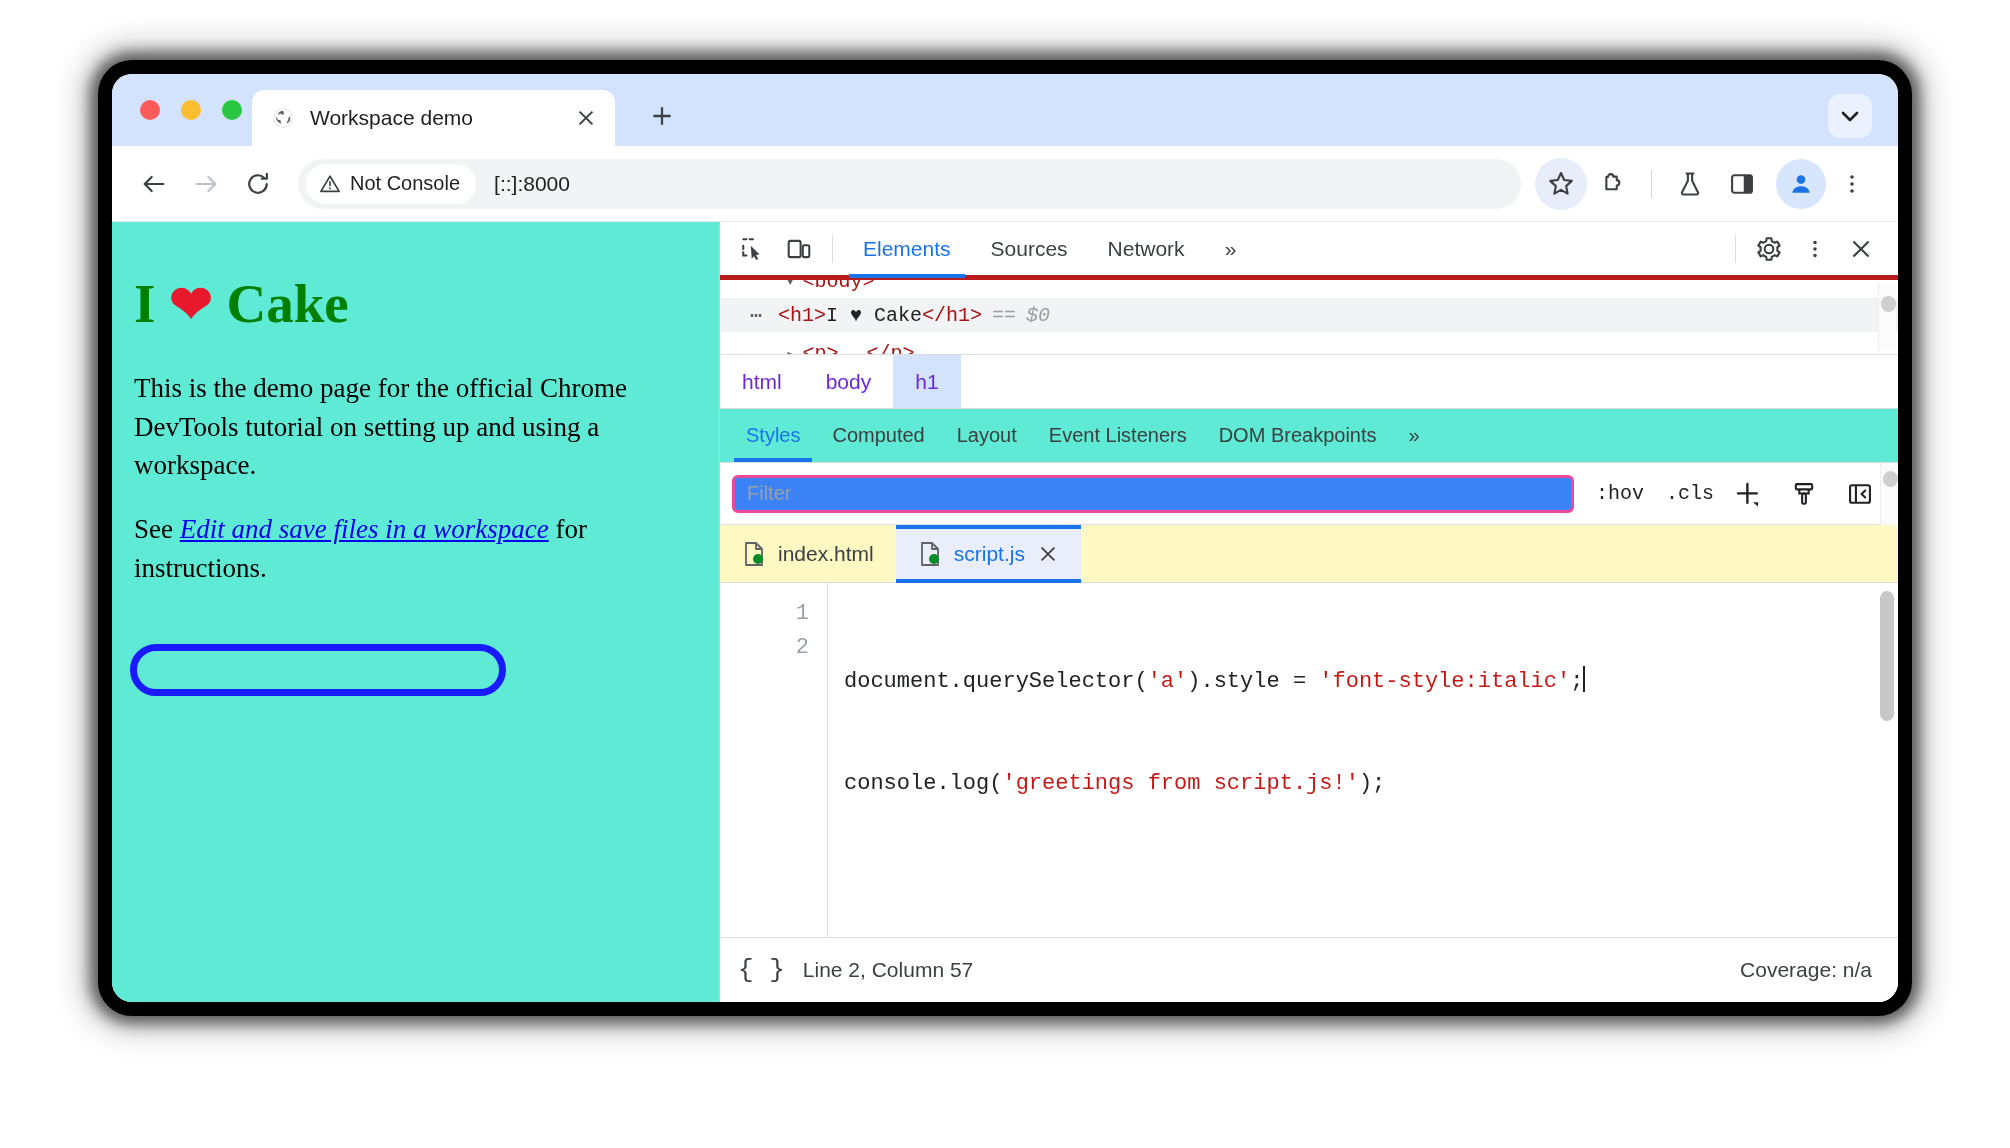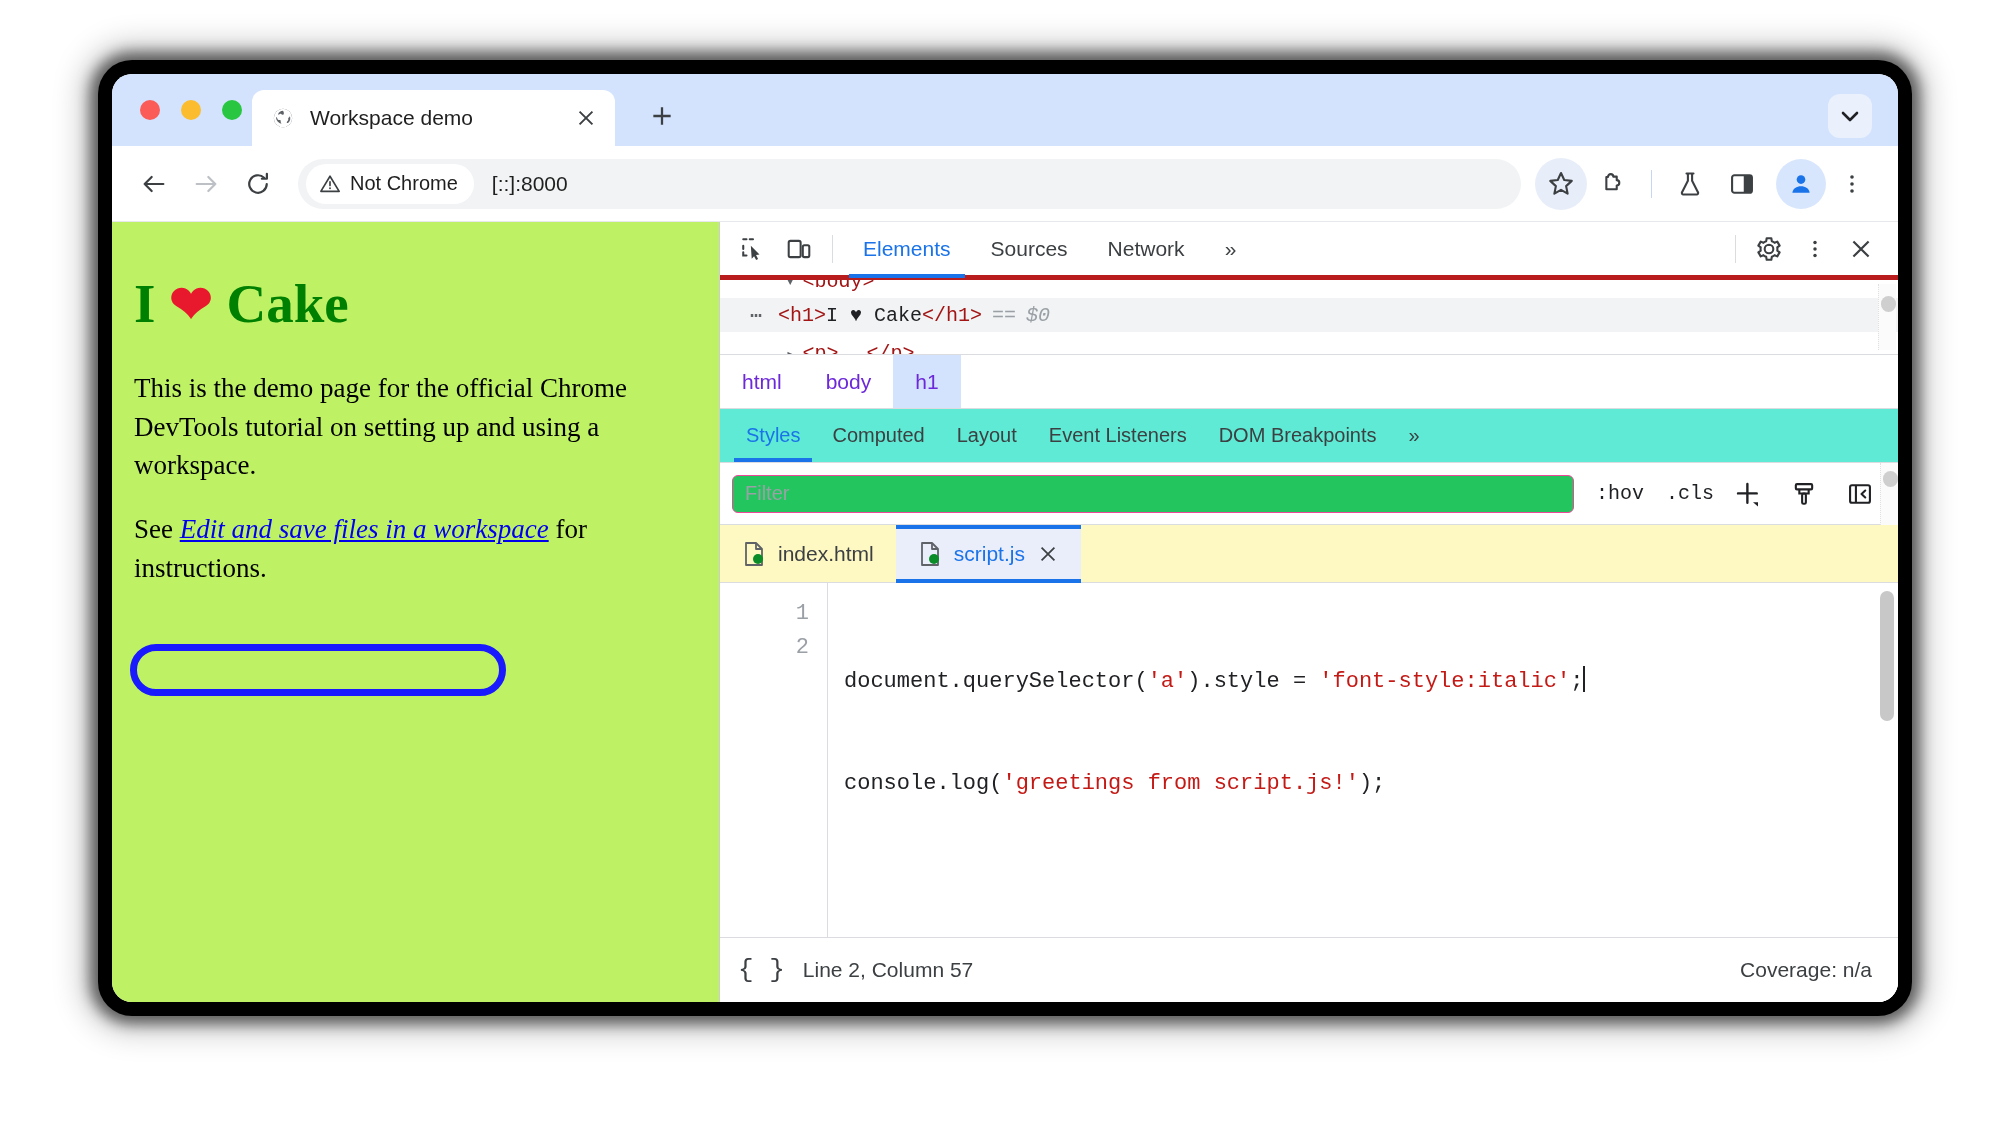--- a/index.html
+++ b/index.html
@@ -128,21 +128,21 @@
     display: flex; align-items: center; justify-content: center;
     flex: 0 0 auto; margin-left: 8px;
   }
 
   
   .split { flex: 1 1 auto; display: flex; min-height: 0; }
 
   
   .viewport {
     width: 608px; flex: 0 0 auto;
-    background: #bef264;
+    background: #5eead4;
     border-right: 1px solid #cdcdcd;
     padding: 28px 30px 0 22px;
     position: relative;
     overflow: hidden;
     font-family: "Liberation Serif", serif;
   }
   .page-h1 {
     color: #008000;
     font-size: 55px;
     font-weight: bold;
@@ -275,26 +275,26 @@
     flex: 0 0 auto;
     height: 62px;
     display: flex; align-items: center;
     padding: 0 16px 0 12px;
     border-bottom: 1px solid #dadce0;
     background: #ffffff;
   }
   .filter-input {
     flex: 1 1 auto;
     height: 38px;
-    border: 1px solid #ec4899;
+    border: 3px solid #ec4899;
     border-radius: 6px;
     padding: 0 12px;
     font-size: 20px;
     color: #202124;
-    background: #22c55e;
+    background: #3b82f6;
     font-family: "Liberation Sans", sans-serif;
     min-width: 0;
   }
   .filter-input::placeholder { color: #9aa0a6; }
   .fr-txt {
     font-family: "Liberation Mono", monospace;
     font-size: 20px; color: #202124;
     margin-left: 22px; flex: 0 0 auto;
   }
   .fr-ico {
@@ -479,21 +479,21 @@
 
     <div class="omnibox">
       <div class="notsecure">
         <span>
           <svg width="22" height="22" viewBox="0 0 24 24">
             <path d="M12 3.5L22 20H2L12 3.5z" stroke="#3c4043" stroke-width="1.8" fill="none" stroke-linejoin="round"></path>
             <path d="M12 9.5v4.2" stroke="#3c4043" stroke-width="1.8" stroke-linecap="round"></path>
             <circle cx="12" cy="16.6" r="1" fill="#3c4043"></circle>
           </svg>
         </span>
-        <span class="notsecure-text">Not Chrome</span>
+        <span class="notsecure-text">Not Console</span>
       </div>
       <span class="url">[::]:8000</span>
     </div>
 
     <div class="tb-icon star">
       <svg width="30" height="30" viewBox="0 0 24 24">
           <path d="M12 3.2l2.6 5.6 6 .7-4.5 4.2 1.2 6-5.3-3-5.3 3 1.2-6L3.4 9.5l6-.7L12 3.2z" stroke="#3c4043" stroke-width="1.7" fill="none" stroke-linejoin="round"></path>
         </svg>
     </div>
     <div class="tb-icon">

